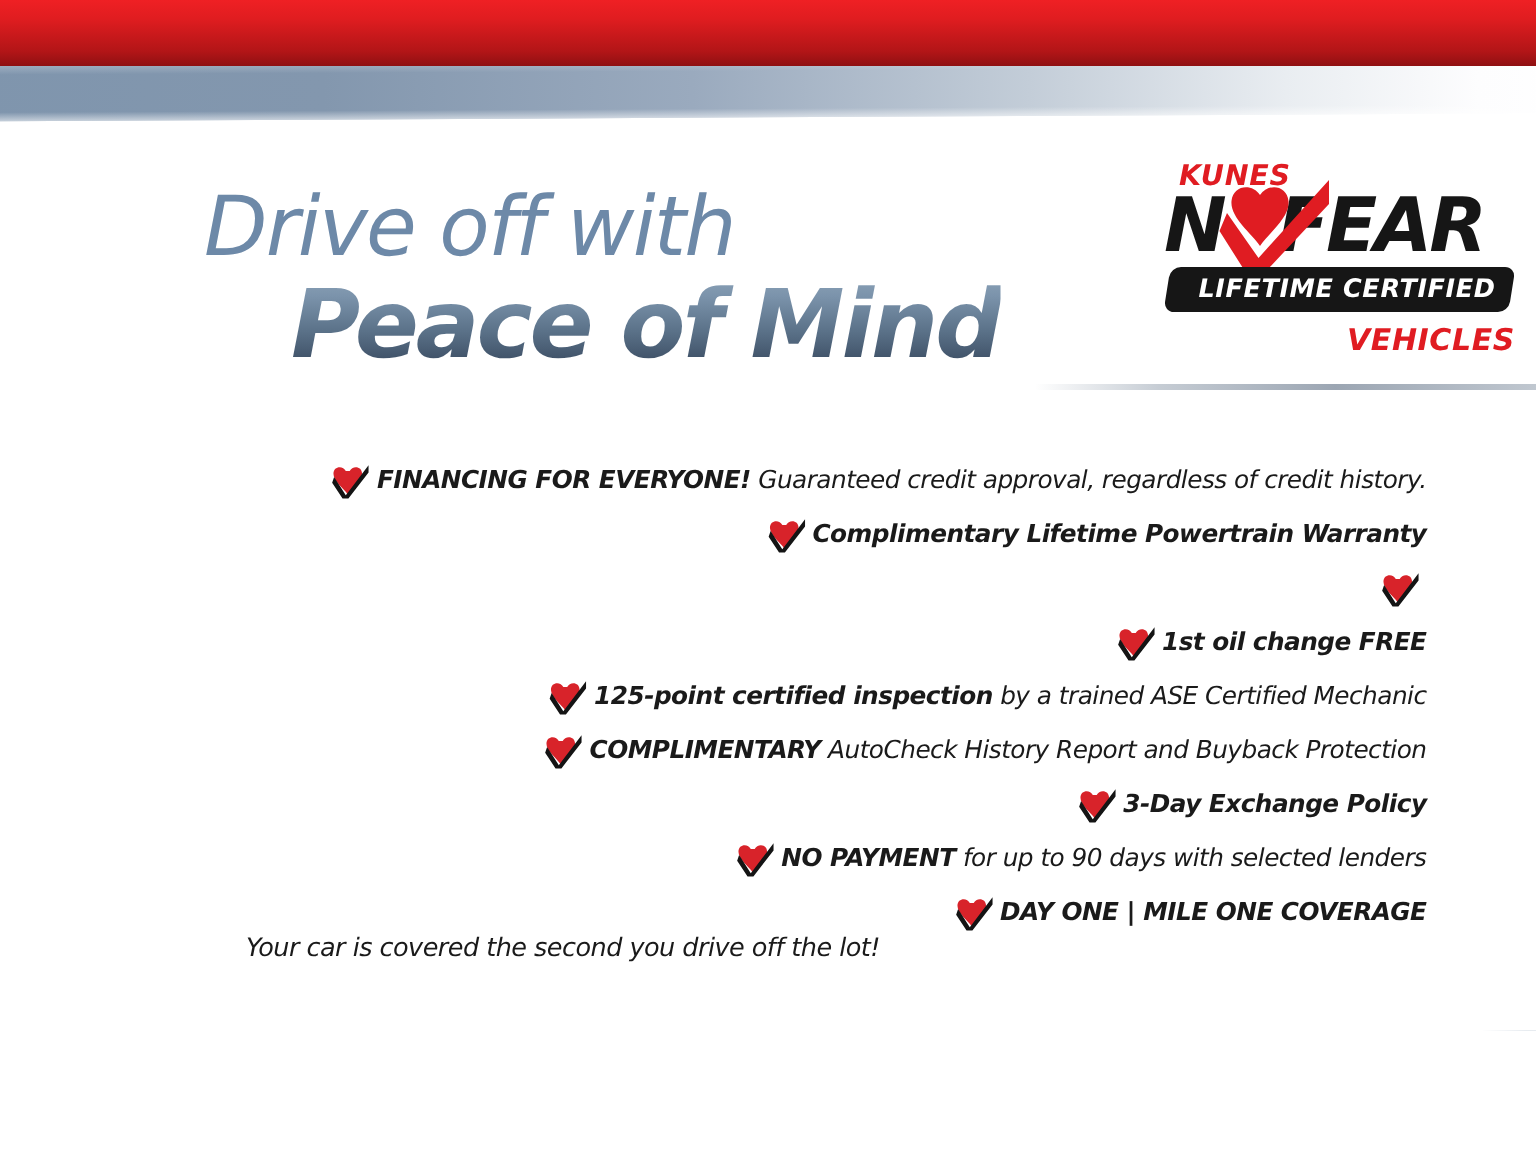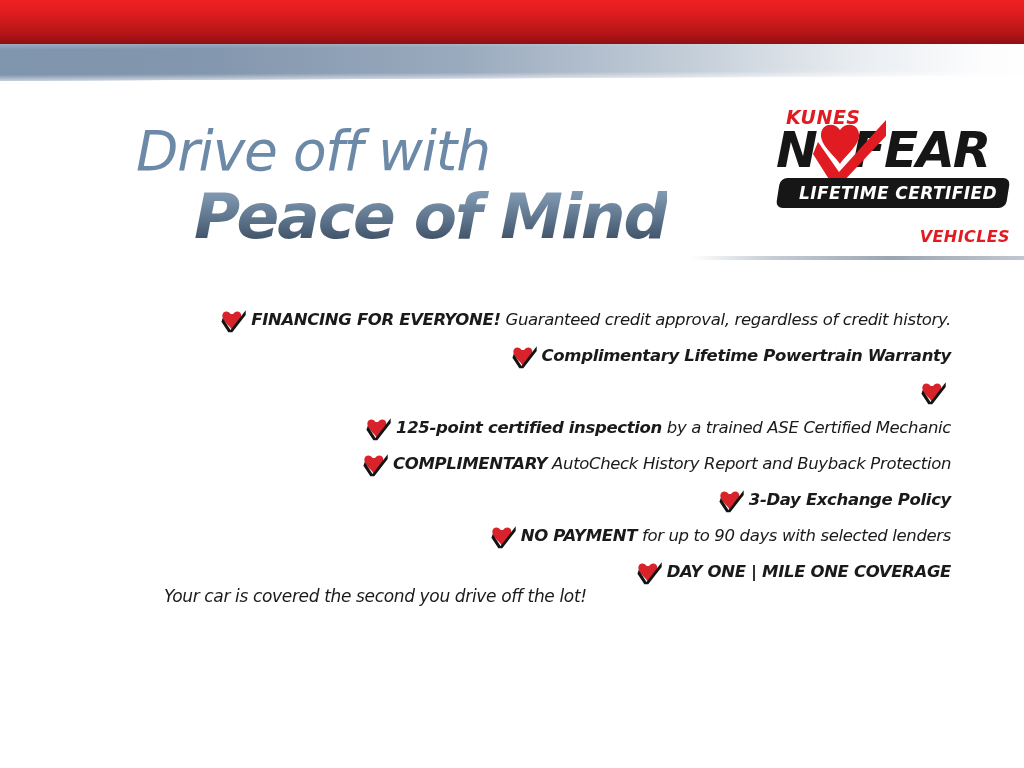--- a/index.html
+++ b/index.html
@@ -166,25 +166,25 @@
     font-weight: bold;
     font-style: italic;
     font-size: 17px;
     letter-spacing: 0.4px;
     color: #ffffff;
     line-height: 22px;
     text-align: center;
   }
   .logo-vehicles {
     position: absolute;
-    right: 4px; top: 121px;
-    font-family: "DejaVu Sans", sans-serif;
-    font-weight: bold;
-    font-style: italic;
-    font-size: 16px;
+    right: 4px; top: 108px;
+    font-family: "DejaVu Sans", sans-serif;
+    font-weight: bold;
+    font-style: italic;
+    font-size: 20px;
     letter-spacing: 0.4px;
     color: #e01c22;
   }
 
   
   .bullets {
     position: absolute;
     left: 131px; top: 308px;
     width: 820px;
     z-index: 6;
@@ -275,20 +275,27 @@
       <div class="bullet-text"><span class="b">Complimentary Lifetime Powertrain Warranty</span><span></span></div>
     </div>
 
     <div class="bullet-row">
       <svg class="bullet-icon" viewBox="0 0 30 28">
         <path d="M11 6 C9 1.5, 1.5 2, 1.5 8 C1.5 14, 9.5 19, 12.5 24 C15.5 19, 23.5 14, 23.5 8 C23.5 2, 16 1.5, 14 6 Z" fill="#d8232a"></path>
         <path d="M2 10.5 L11 24.5 L28.5 1.5 L28.5 7 L13 27 L8.5 27 L0.5 15 Z" fill="#141414"></path>
       </svg>
     </div>
 
+    <div class="bullet-row">
+      <svg class="bullet-icon" viewBox="0 0 30 28">
+        <path d="M11 6 C9 1.5, 1.5 2, 1.5 8 C1.5 14, 9.5 19, 12.5 24 C15.5 19, 23.5 14, 23.5 8 C23.5 2, 16 1.5, 14 6 Z" fill="#d8232a"></path>
+        <path d="M2 10.5 L11 24.5 L28.5 1.5 L28.5 7 L13 27 L8.5 27 L0.5 15 Z" fill="#141414"></path>
+      </svg>
+      <div class="bullet-text"><span class="b">1st oil change FREE</span><span></span></div>
+    </div>
 
     <div class="bullet-row">
       <svg class="bullet-icon" viewBox="0 0 30 28">
         <path d="M11 6 C9 1.5, 1.5 2, 1.5 8 C1.5 14, 9.5 19, 12.5 24 C15.5 19, 23.5 14, 23.5 8 C23.5 2, 16 1.5, 14 6 Z" fill="#d8232a"></path>
         <path d="M2 10.5 L11 24.5 L28.5 1.5 L28.5 7 L13 27 L8.5 27 L0.5 15 Z" fill="#141414"></path>
       </svg>
       <div class="bullet-text"><span class="b">125-point certified inspection</span><span> by a trained ASE Certified Mechanic</span></div>
     </div>
 
     <div class="bullet-row">

